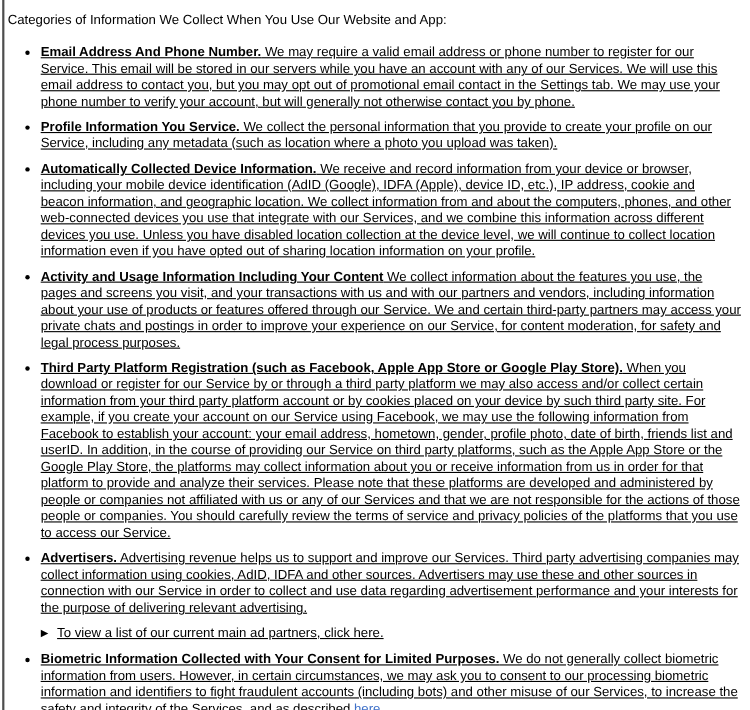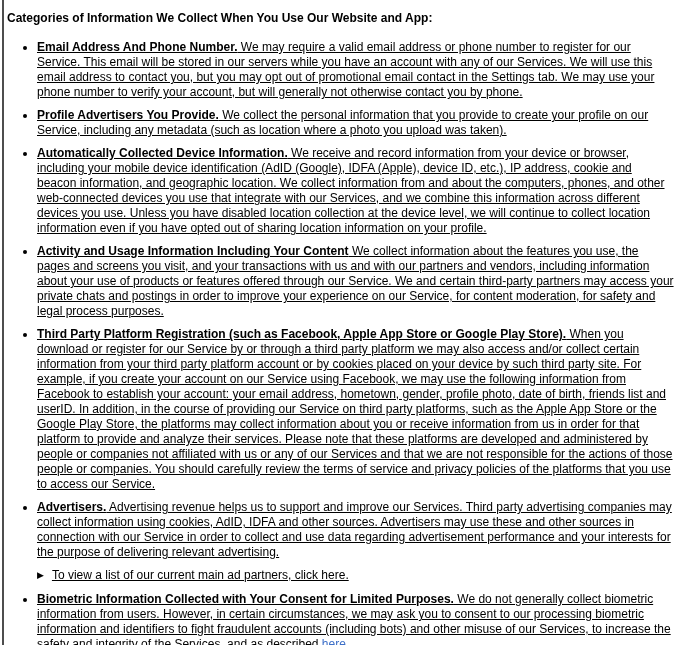--- a/index.html
+++ b/index.html
@@ -9,21 +9,21 @@
     width: 682px; min-height: 645px;
     font-family: "Liberation Sans", sans-serif;
     font-size: 12px; line-height: 15px; color: var(--ink);
   }
   .page { position: relative; width: 682px; min-height: 645px; }
   .left-rule {
     position: absolute; left: 2px; top: 0; bottom: 0; width: 2px;
     background: var(--rule);
   }
   .content { padding: 6px 8px 6px 6px; }
-  .heading { font-weight: bold; margin: 5px 0 14px 1px; }
+  .heading { font-weight: normal; margin: 5px 0 14px 1px; }
   ul.list { margin: 0; padding: 0 0 0 31px; list-style: disc outside; }
   ul.list > li { margin: 0 0 8px 0; text-decoration: underline; }
   ul.list > li::marker { color: var(--ink); }
   .lead { font-weight: bold; }
   li.disclosure { list-style: none; margin-left: 5px; margin-top: 10px; margin-bottom: 10px; }
   .tri { display: inline-block; font-size: 9px; margin-right: 8px; position: relative; top: -1px; color: var(--ink); }
   .link { color: var(--link); text-decoration: none; cursor: pointer; }
 </style>
 </head>
 <body>
@@ -31,21 +31,21 @@
 <div class="page">
   <div class="left-rule"></div>
   <div class="content">
 
     <div class="heading">Categories of Information We Collect When You Use Our Website and App:</div>
 
     <ul class="list">
 
       <li><span class="lead">Email Address And Phone Number.</span><span> We may require a valid email address or phone number to register for our Service. This email will be stored in our servers while you have an account with any of our Services. We will use this email address to contact you, but you may opt out of promotional email contact in the Settings tab. We may use your phone number to verify your account, but will generally not otherwise contact you by phone.</span></li>
 
-      <li><span class="lead">Profile Advertisers You Provide.</span><span> We collect the personal information that you provide to create your profile on our Service, including any metadata (such as location where a photo you upload was taken).</span></li>
+      <li><span class="lead">Profile Information You Service.</span><span> We collect the personal information that you provide to create your profile on our Service, including any metadata (such as location where a photo you upload was taken).</span></li>
 
       <li><span class="lead">Automatically Collected Device Information.</span><span> We receive and record information from your device or browser, including your mobile device identification (AdID (Google), IDFA (Apple), device ID, etc.), IP address, cookie and beacon information, and geographic location. We collect information from and about the computers, phones, and other web-connected devices you use that integrate with our Services, and we combine this information across different devices you use. Unless you have disabled location collection at the device level, we will continue to collect location information even if you have opted out of sharing location information on your profile.</span></li>
 
       <li><span class="lead">Activity and Usage Information Including Your Content</span><span> We collect information about the features you use, the pages and screens you visit, and your transactions with us and with our partners and vendors, including information about your use of products or features offered through our Service. We and certain third-party partners may access your private chats and postings in order to improve your experience on our Service, for content moderation, for safety and legal process purposes.</span></li>
 
       <li><span class="lead">Third Party Platform Registration (such as Facebook, Apple App Store or Google Play Store).</span><span> When you download or register for our Service by or through a third party platform we may also access and/or collect certain information from your third party platform account or by cookies placed on your device by such third party site. For example, if you create your account on our Service using Facebook, we may use the following information from Facebook to establish your account: your email address, hometown, gender, profile photo, date of birth, friends list and userID. In addition, in the course of providing our Service on third party platforms, such as the Apple App Store or the Google Play Store, the platforms may collect information about you or receive information from us in order for that platform to provide and analyze their services. Please note that these platforms are developed and administered by people or companies not affiliated with us or any of our Services and that we are not responsible for the actions of those people or companies. You should carefully review the terms of service and privacy policies of the platforms that you use to access our Service.</span></li>
 
       <li><span class="lead">Advertisers.</span><span> Advertising revenue helps us to support and improve our Services. Third party advertising companies may collect information using cookies, AdID, IDFA and other sources. Advertisers may use these and other sources in connection with our Service in order to collect and use data regarding advertisement performance and your interests for the purpose of delivering relevant advertising.</span></li>
 
       <li class="disclosure"><span class="tri">▶</span><span>To view a list of our current main ad partners, click here.</span></li>

